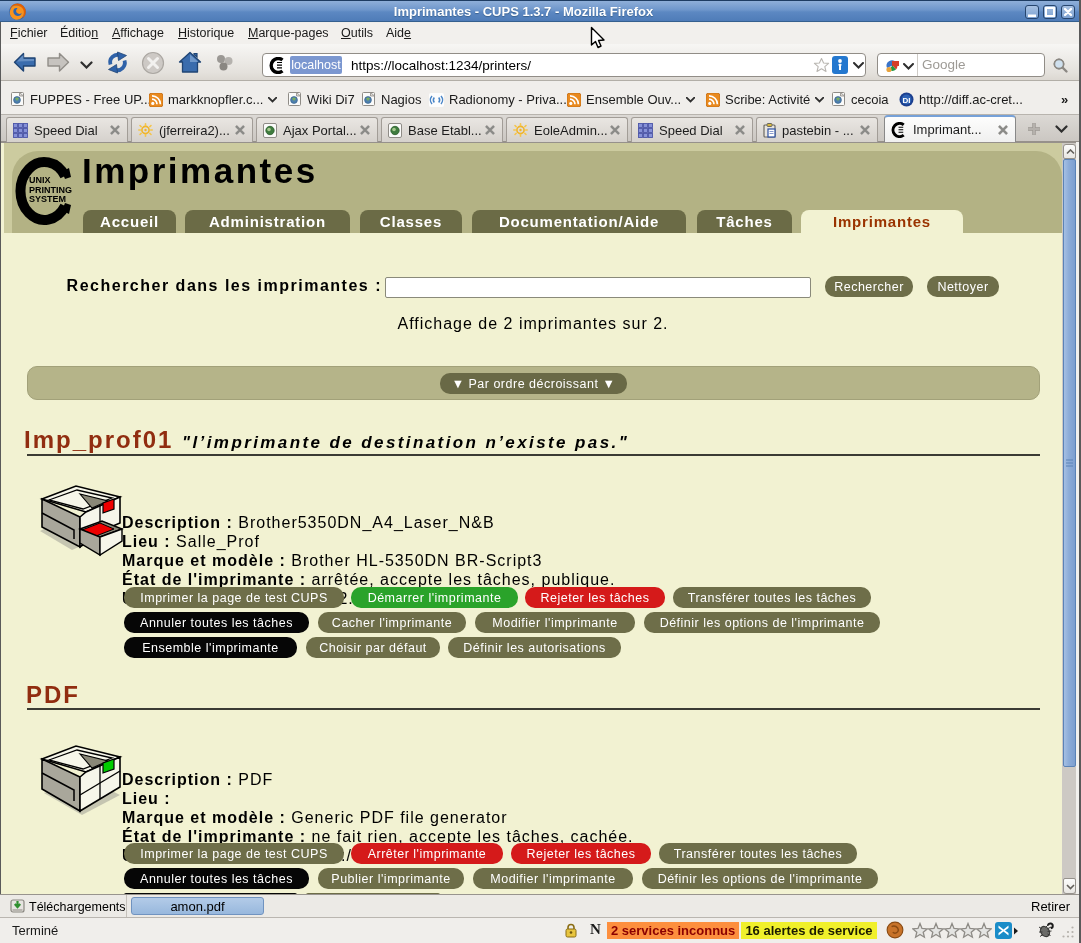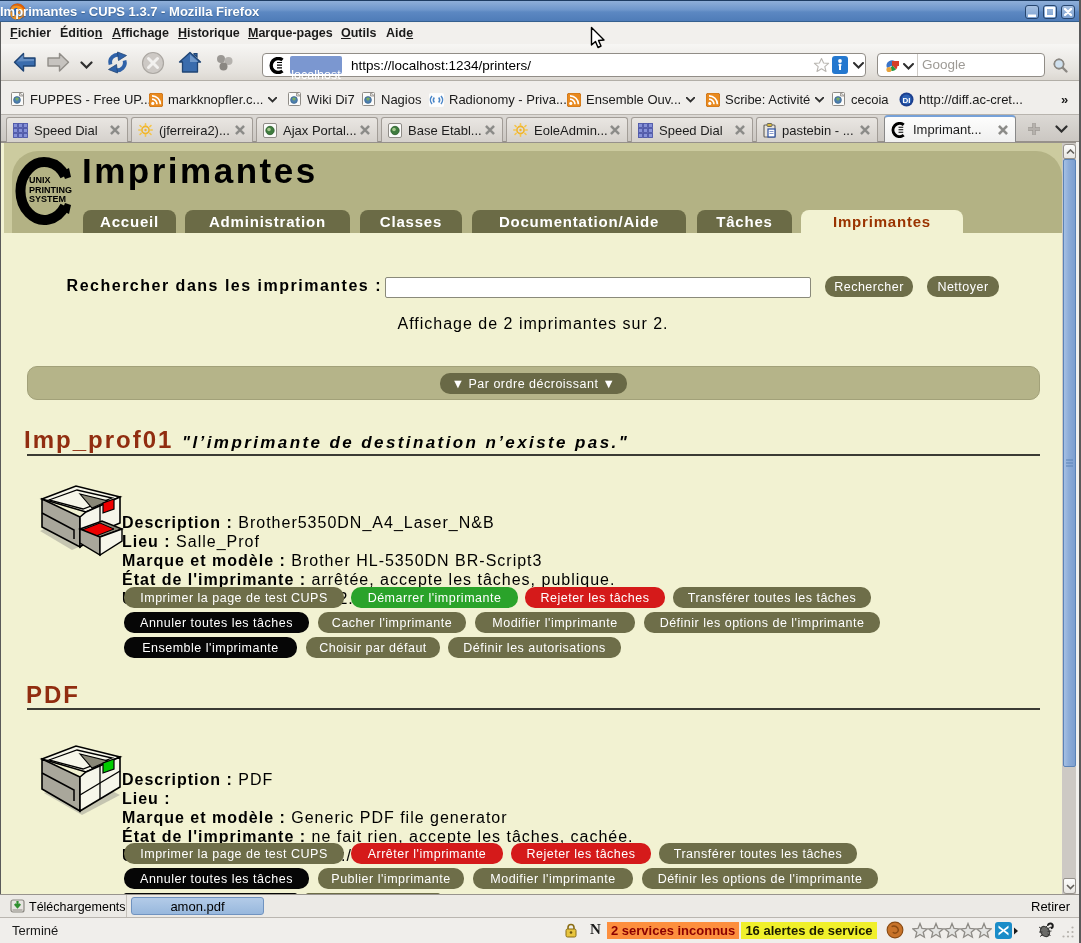--- a/index.html
+++ b/index.html
@@ -1,21 +1,21 @@
 <!DOCTYPE html>
 <html><head><meta charset="utf-8"><style>
 *{margin:0;padding:0;box-sizing:border-box;font-family:"Liberation Sans",sans-serif;}
 html,body{width:1081px;height:943px;overflow:hidden;}
 body{position:relative;background:#efedea;}
 .abs{position:absolute;}
 #titlebar{left:0;top:0;width:1081px;height:22px;background:linear-gradient(#8fafd9,#6e96cb 45%,#5c88c2 55%,#4f7cb8);border-top:1px solid #1e3c62;border-bottom:1px solid #35608f;}
-#title-text{left:0;top:3px;width:1081px;color:#fff;font-weight:bold;font-size:13px;text-shadow:0 1px 1px #3a628f;}
+#title-text{left:0;top:3px;width:1081px;text-align:center;color:#fff;font-weight:bold;font-size:13px;text-shadow:0 1px 1px #3a628f;}
 .winbtn{top:4px;width:14px;height:14px;border:1px solid #26456e;border-radius:3px;background:linear-gradient(#a7c1e2,#7da2d2);}
 #menubar{left:0;top:23px;width:1081px;height:21px;background:#f2f0ed;color:#1a1a1a;font-size:12.5px;}#menubar span{position:absolute;top:2.5px;}
-#menubar span{position:absolute;top:3px;font-weight:bold;}
+#menubar span{position:absolute;top:3px;}
 #toolbar{left:0;top:44px;width:1081px;height:37px;background:linear-gradient(#f7f6f4,#e4e1dc 80%,#dcd8d2);border-bottom:1px solid #b2aea7;}
 .field{position:absolute;top:9px;height:24px;background:#fff;border:1px solid #918d87;border-radius:4px;}
 #bookmarks{left:0;top:81px;width:1081px;height:34px;background:#f0eeeb;border-bottom:1px solid #b8b4ae;font-size:13px;color:#1a1a1a;}
 .bm{position:absolute;top:11px;display:flex;align-items:center;gap:5px;white-space:nowrap;}
 #tabbar{left:0;top:115px;width:1081px;height:27px;background:linear-gradient(#dcd9d5,#cbc7c2);border-bottom:1px solid #96918b;}
 .tab{position:absolute;top:2px;height:25px;background:linear-gradient(#e9e6e2,#d5d1cc);border:1px solid #a29d97;border-bottom:none;border-radius:3px 3px 0 0;display:flex;align-items:center;padding:0 6px;font-size:13px;color:#1c1c1c;white-space:nowrap;overflow:hidden;}
 .tab .x{margin-left:auto;}
 #tab-active{top:0;height:27px;background:linear-gradient(#fdfdfd,#f0f0ef);border:1px solid #888;border-bottom:none;border-top:2px solid #76a1d8;border-radius:4px 4px 0 0;z-index:3;}
 #content{left:1px;top:142px;width:1076px;height:752px;background:#f2f2d2;border-top:1px solid #96918b;}
 #cups{position:absolute;left:3px;top:0;width:1058px;height:752px;background:#f2f2d2;overflow:hidden;}
@@ -96,21 +96,21 @@
     <circle cx="6" cy="5" r="4" fill="#9b9894"></circle>
       <circle cx="13.5" cy="7" r="4" fill="#b5b2ae"></circle>
       <circle cx="8.5" cy="12.5" r="4" fill="#8a8782"></circle>
   </svg>
 
   <div class="field" style="left:262px;width:604px">
     <svg class="abs" style="left:6px;top:3px" width="17" height="17" viewBox="0 0 17 17">
       <path d="M13.5 3 A7 7 0 1 0 13.5 14" fill="none" stroke="#000" stroke-width="3.4"></path>
       <path d="M8 5.5 h5 M8 8.2 h5 M8 10.9 h5" stroke="#000" stroke-width="1.2"></path>
     </svg>
-    <div class="abs" style="left:27px;top:2px;width:52px;height:18px;background:#7b97d0;border-radius:2px;color:#fff;font-size:12.5px;text-align:center;padding-top:12px">localhost</div>
+    <div class="abs" style="left:27px;top:2px;width:52px;height:18px;background:#7b97d0;border-radius:2px;color:#fff;font-size:12.5px;text-align:center;padding-top:2px">localhost</div>
     <div class="abs" style="left:88px;top:4px;font-size:13.5px;color:#000">https://localhost:1234/printers/</div>
     <svg class="abs" style="left:550px;top:3px" width="17" height="16" viewBox="0 0 17 16">
         <path d="M8.5 1.5 L10.6 6 L15.6 6.4 L11.8 9.6 L13 14.4 L8.5 11.8 L4 14.4 L5.2 9.6 L1.4 6.4 L6.4 6 Z" fill="#fdfdfd" stroke="#b9b6b1" stroke-width="1.1" stroke-linejoin="round"></path>
       </svg>
     <div class="abs" style="left:569px;top:2px;width:16px;height:18px;background:#2478cf;border-radius:3px"></div>
     <svg class="abs" style="left:569px;top:2px" width="16" height="18" viewBox="0 0 16 18">
         <circle cx="8" cy="5" r="1.9" fill="#fff"></circle>
         <path d="M8 7.5 L5.8 9 L7 9.5 L7 14 L9 14 L9 9.5 L10.2 9 Z" fill="#fff"></path>
       </svg>
     <svg class="abs" style="left:590px;top:8px" width="11" height="7" viewBox="0 0 11 7">

